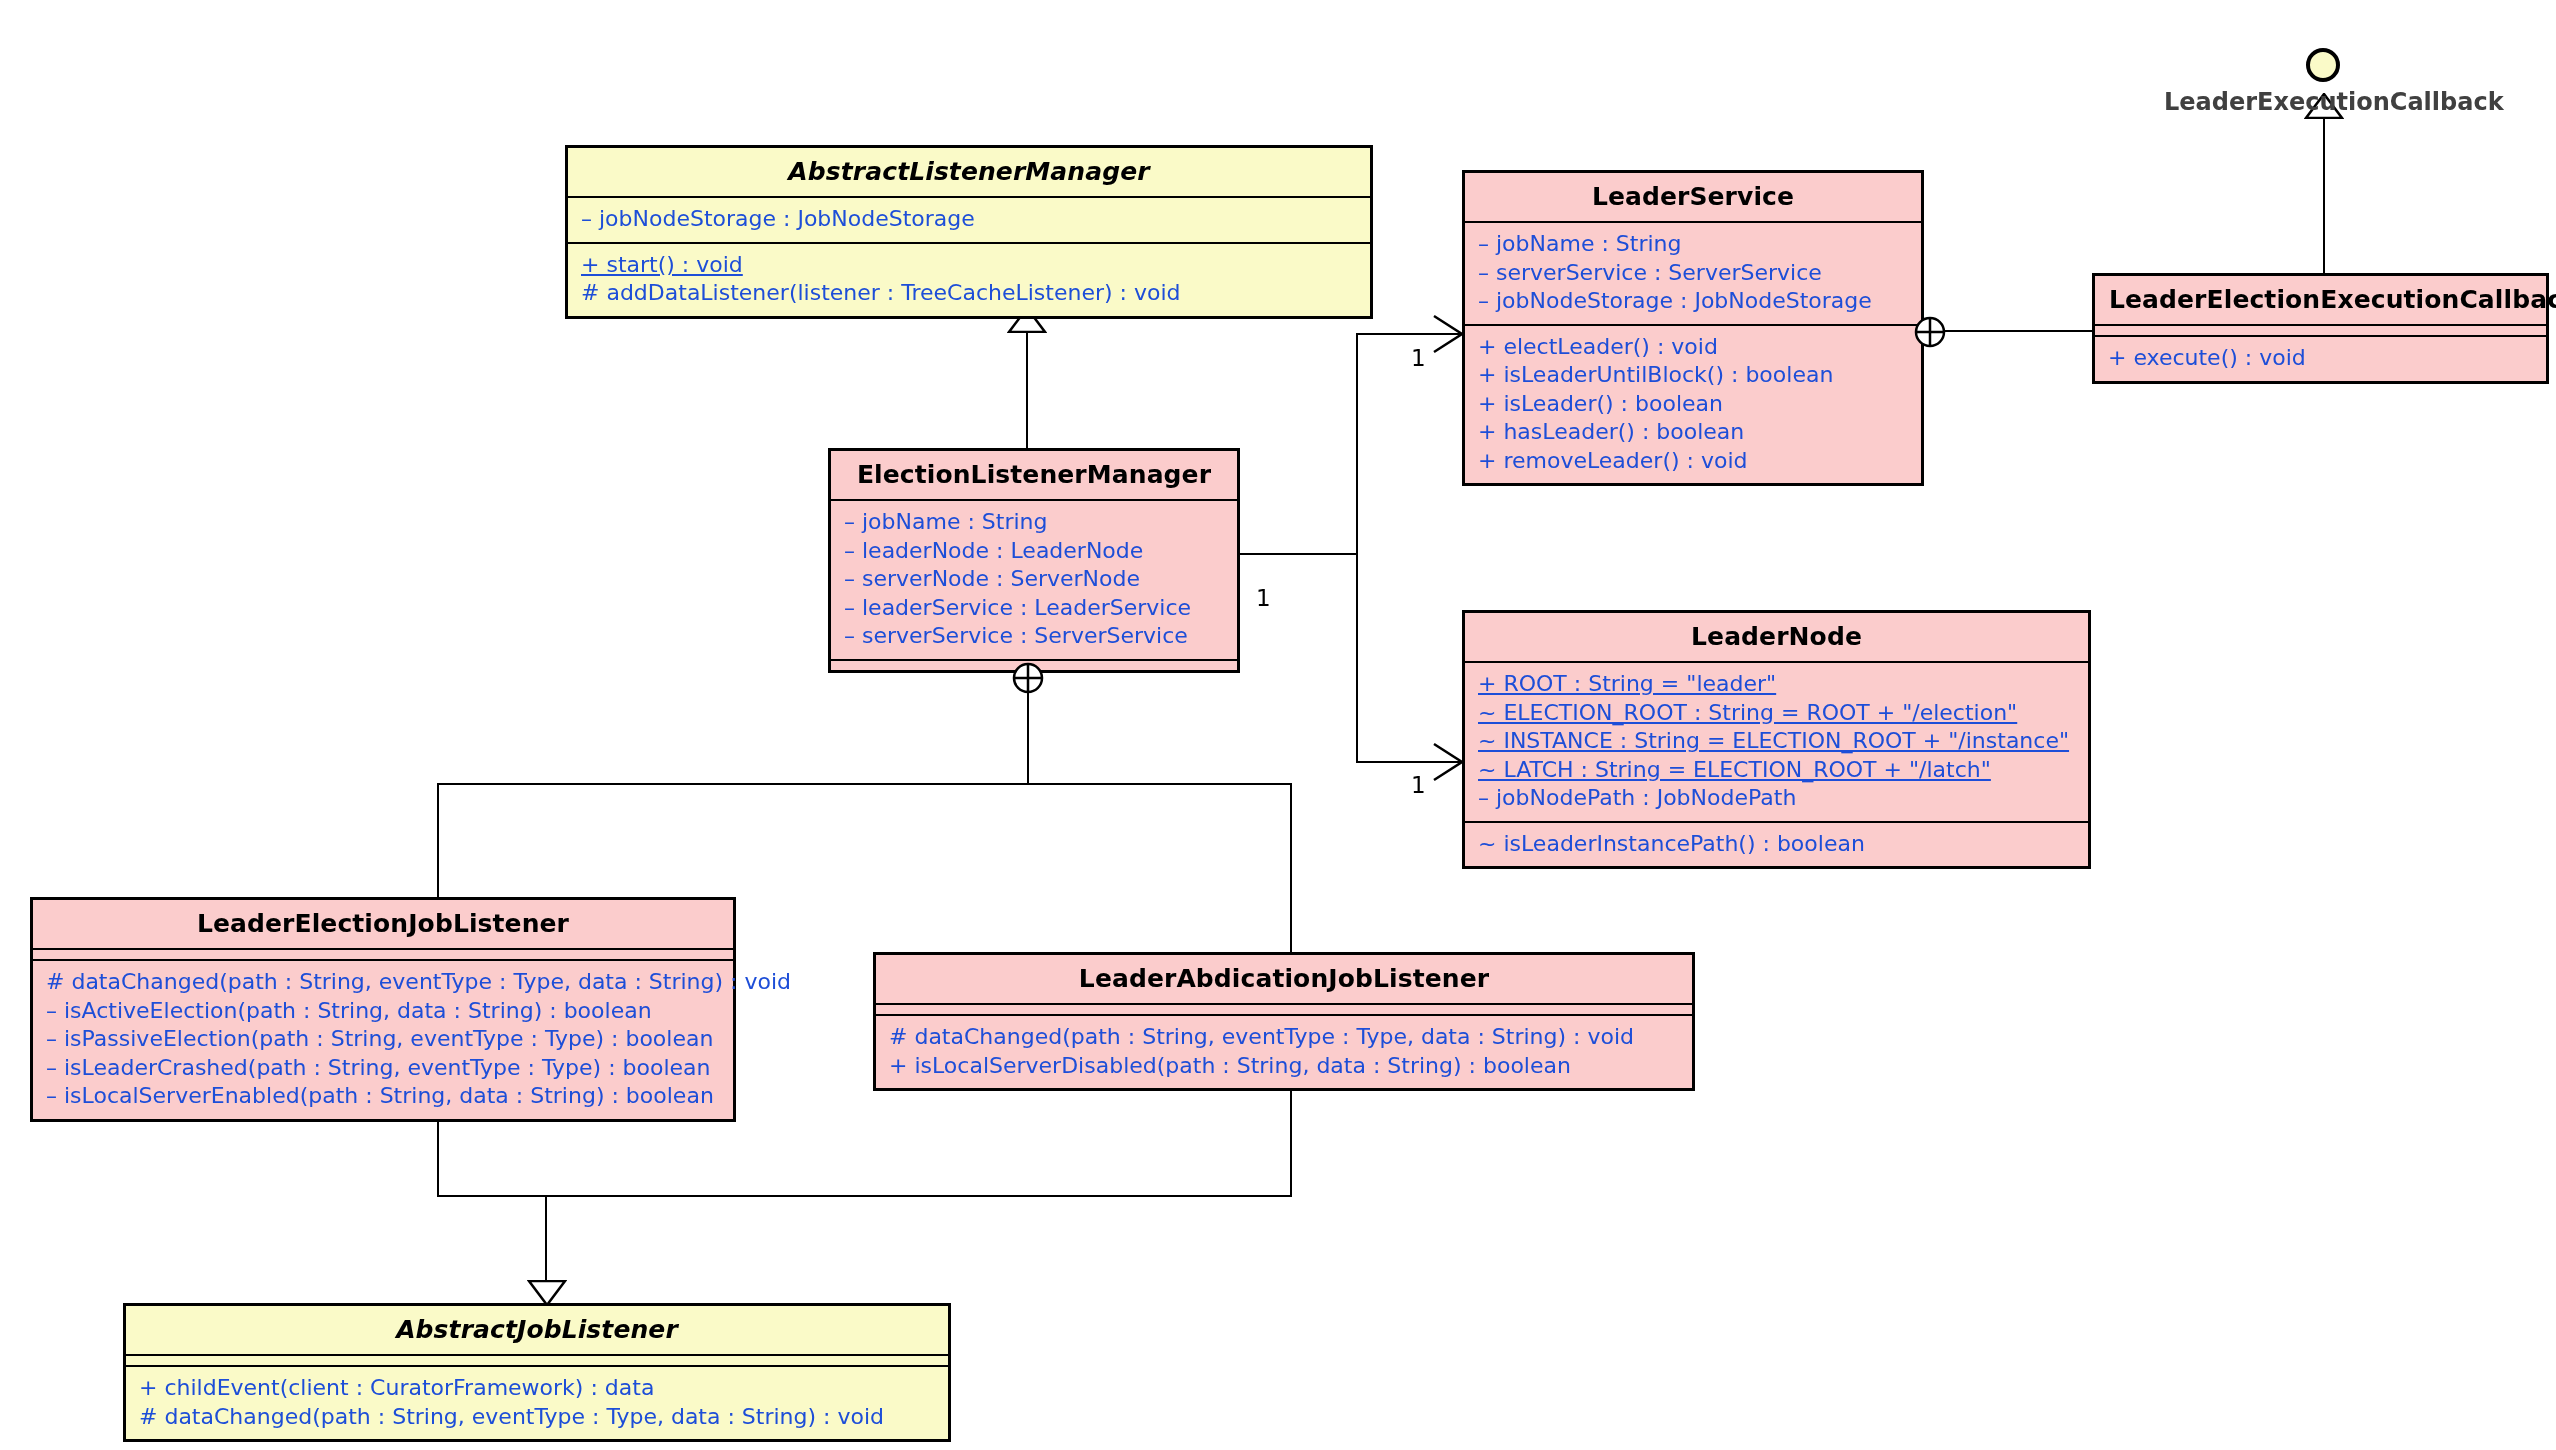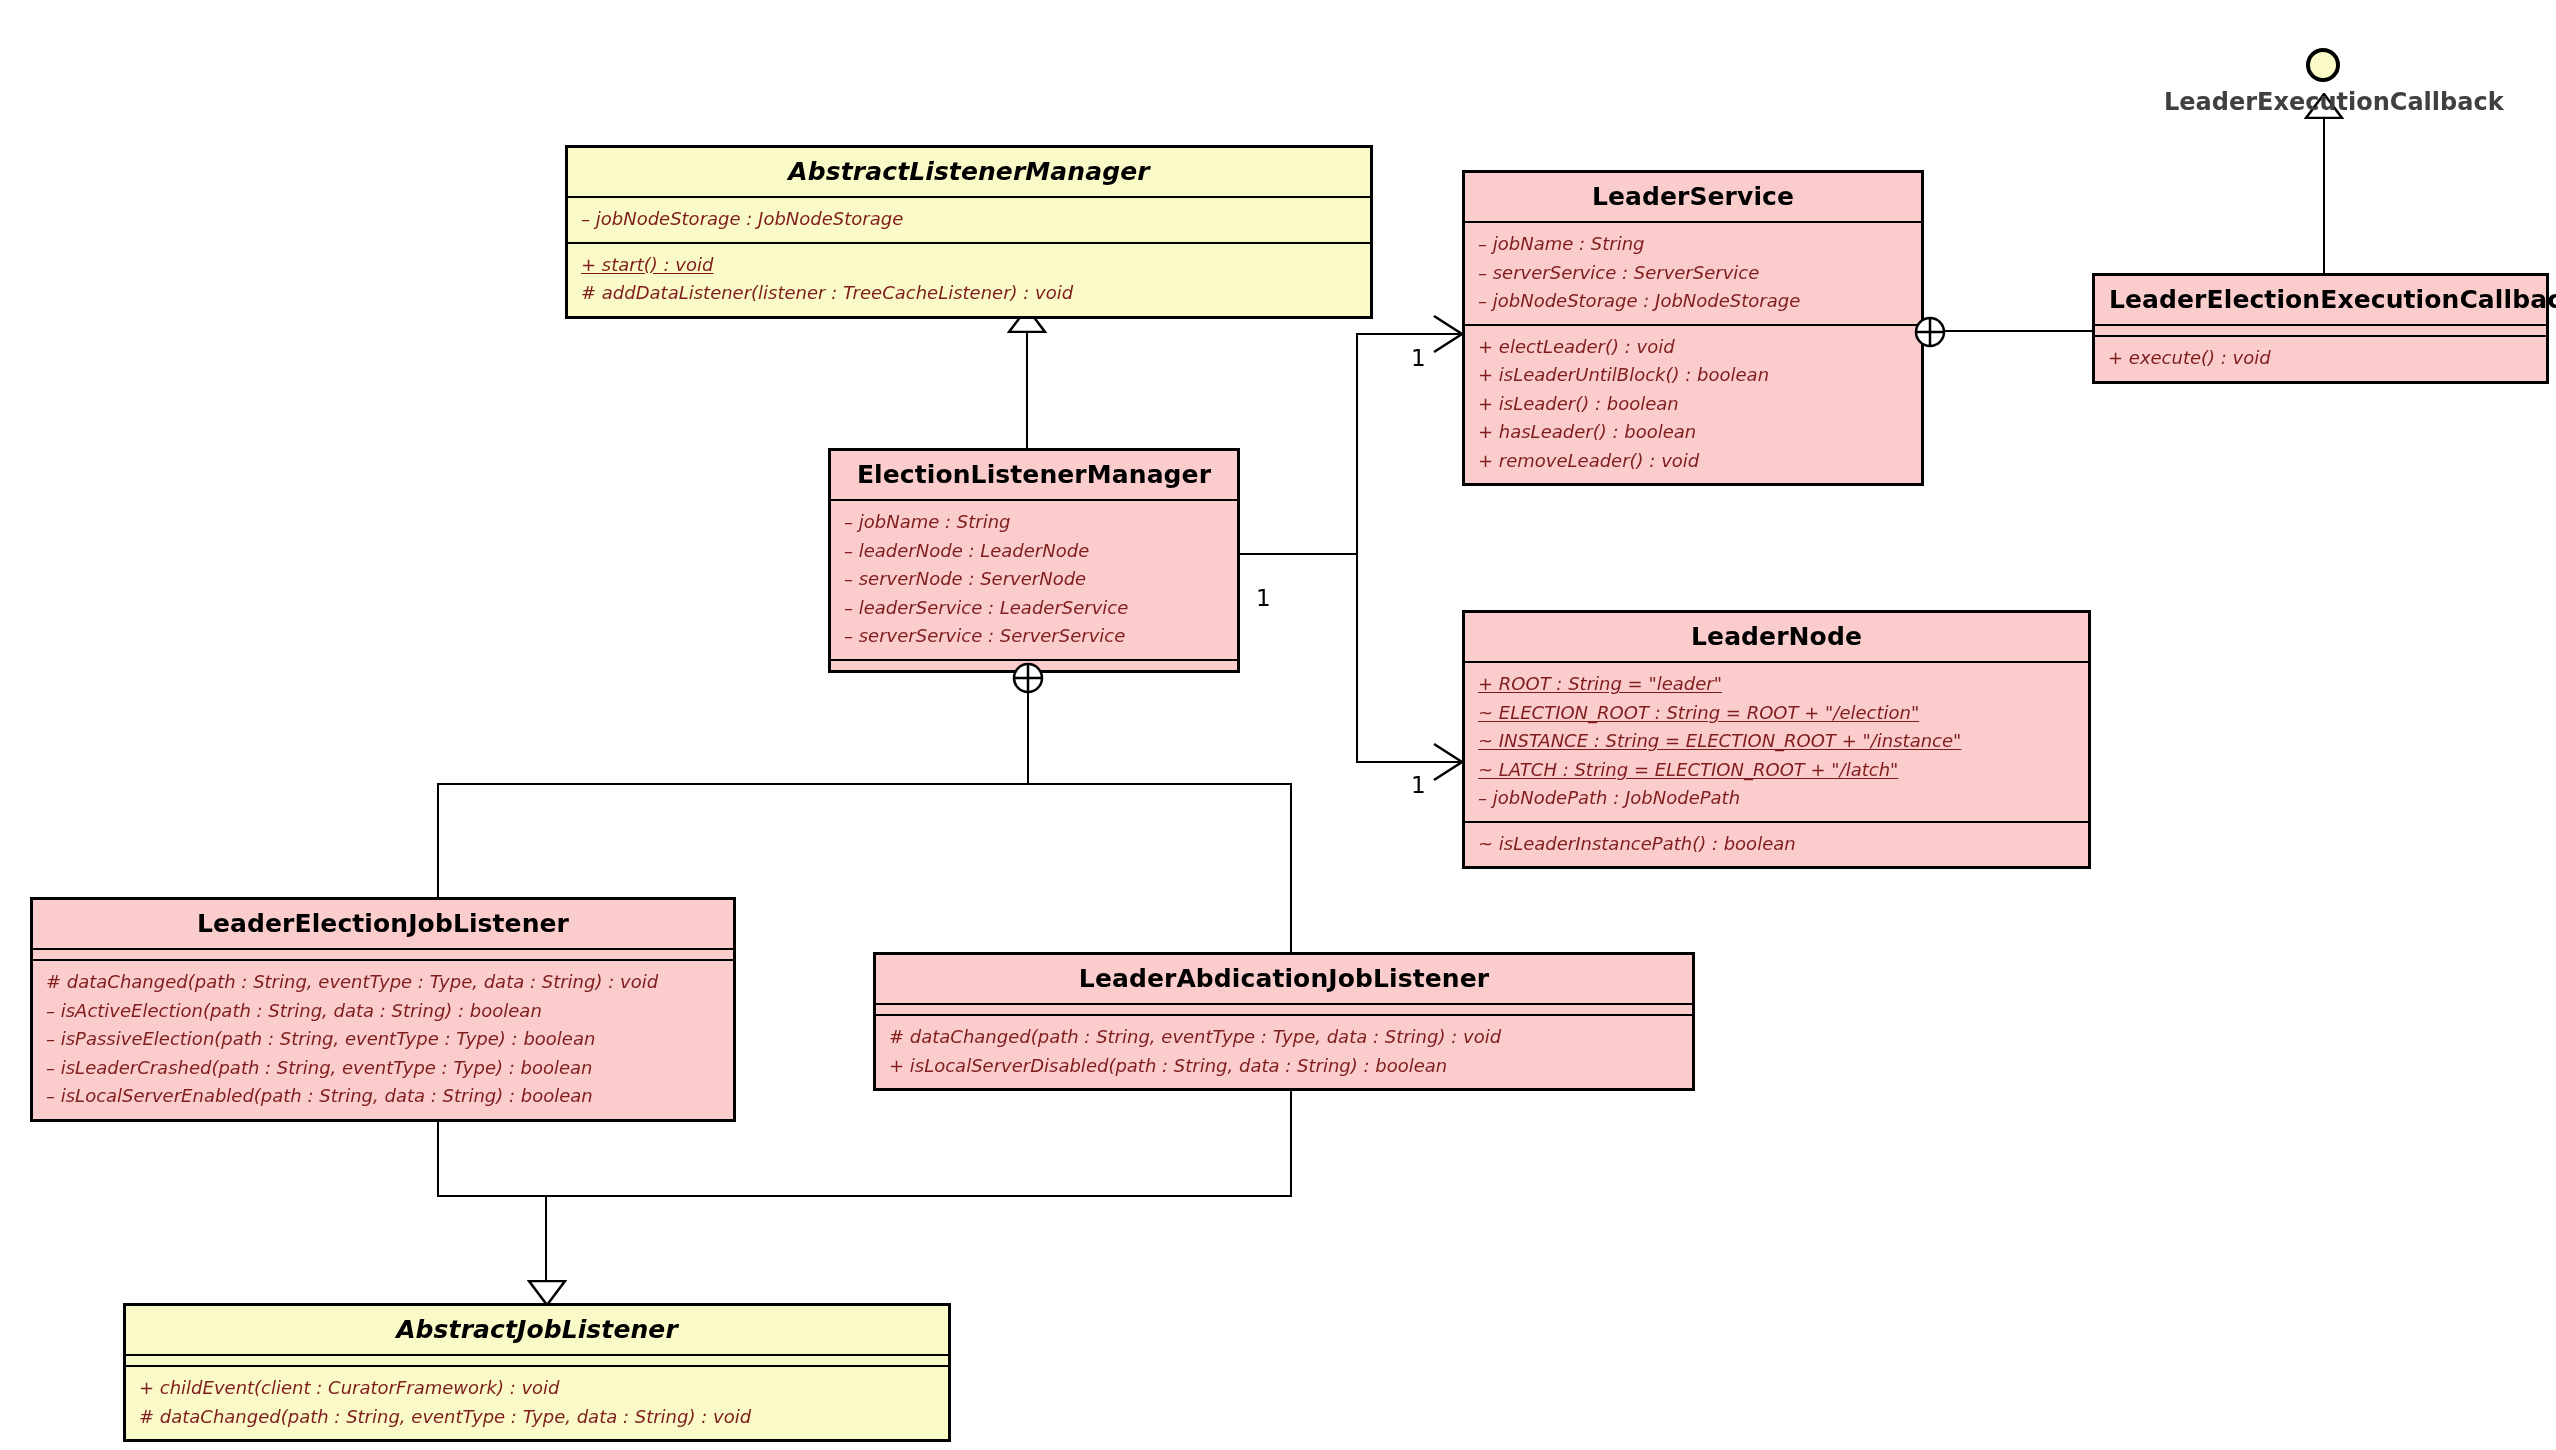--- a/index.html
+++ b/index.html
@@ -45,25 +45,24 @@
 
   .uml-compartment {
     padding: 7px 13px 8px 13px;
   }
   .uml-compartment.empty {
     padding: 0;
     height: 9px;
   }
 
   .uml-row {
-    font-size: 18px;
+    font-size: 22px;
     line-height: 28.5px;
-    color: #7f1d1d;
+    color: #1d4ed8;
     white-space: pre;
-    font-style: italic;
   }
   .uml-row.static {
     text-decoration: underline;
     text-underline-offset: 2px;
   }
 
   
   .edge {
     position: absolute;
     background: #000000;
@@ -269,18 +268,18 @@
       <div class="uml-row">+ isLocalServerDisabled(path : String, data : String) : boolean</div>
     </div>
   </div>
 
   <div class="uml-class yellow" style="left:123px; top:1303px; width:828px;">
     <div class="uml-name abstract">AbstractJobListener</div>
     <div class="uml-sep"></div>
     <div class="uml-compartment empty"></div>
     <div class="uml-sep"></div>
     <div class="uml-compartment">
-      <div class="uml-row">+ childEvent(client : CuratorFramework) : void</div>
+      <div class="uml-row">+ childEvent(client : CuratorFramework) : data</div>
       <div class="uml-row"># dataChanged(path : String, eventType : Type, data : String) : void</div>
     </div>
   </div>
 
 </div>
 
 </body></html>

